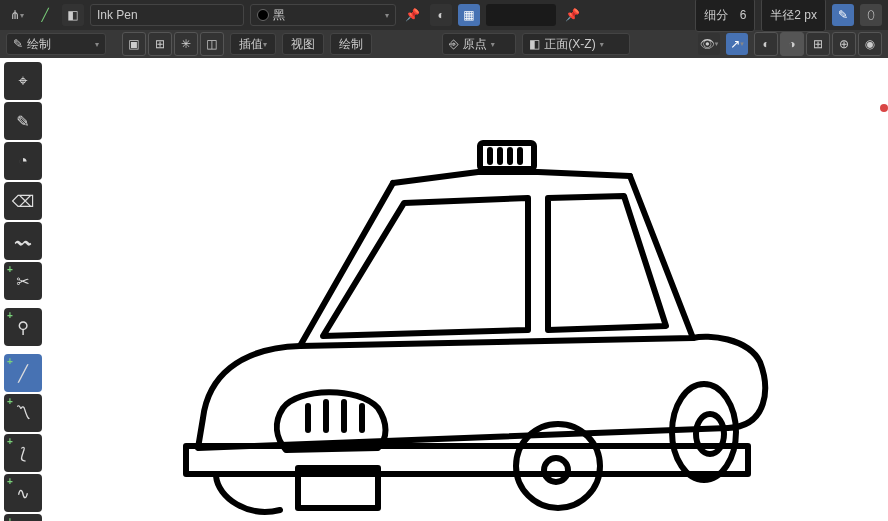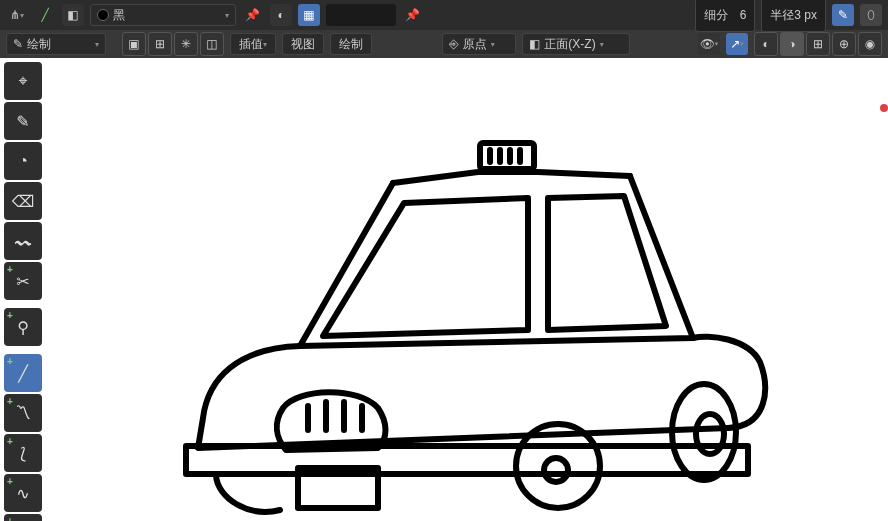--- a/index.html
+++ b/index.html
@@ -27,39 +27,42 @@
 .iconbox{width:24px;height:24px;border:1px solid #555;border-radius:3px;display:flex;align-items:center;justify-content:center;background:#333}
 .iconrow{display:flex;gap:2px}
 </style>
 </head>
 <body>
 
 <div class="topbar">
   <div class="ic plain">⋔<span class="tri">▾</span></div>
   <div class="ic plain" style="color:#7bd27b">╱</div>
   <div class="ic">◧</div>
+  <div class="drop wide">
+    <span>Ink Pen</span>
+  </div>
   <div class="drop color">
     <span style="width:12px;height:12px;border-radius:50%;background:#000;border:1px solid #666"></span>
     <span>黑</span>
     <span class="spacer"></span>
       <span class="tri">▾</span>
   </div>
   <div class="ic plain">📌</div>
   <div class="ic">◐</div>
   <div class="ic active">▦</div>
   <div style="width:70px;height:22px;background:#1a1a1a;border-radius:3px"></div>
   <div class="ic plain">📌</div>
   <div class="spacer"></div>
   <div class="field">
     <span>细分</span>
     <span>6</span>
   </div>
   <div class="field">
     <span>半径</span>
-    <span>3 px</span>
+    <span>2 px</span>
   </div>
   <div class="ic active">✎</div>
   <div class="ic" style="background:#444">⬯</div>
 </div>
 
 <div class="topbar2">
   <div class="drop" style="width:100px">
     <span>✎</span>
     <span>绘制</span>
     <span class="spacer"></span>

